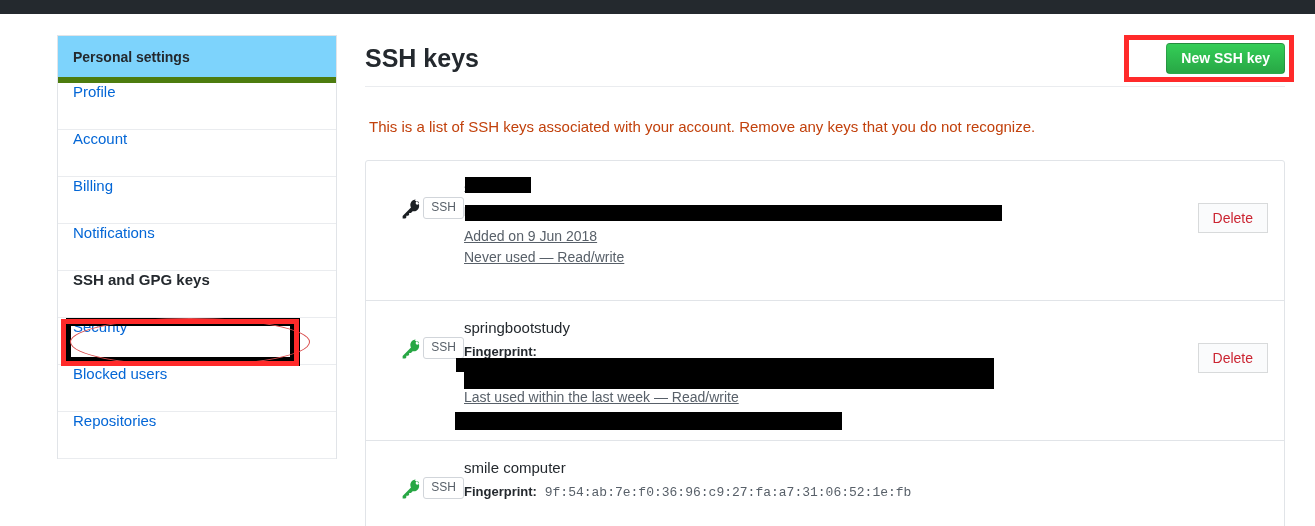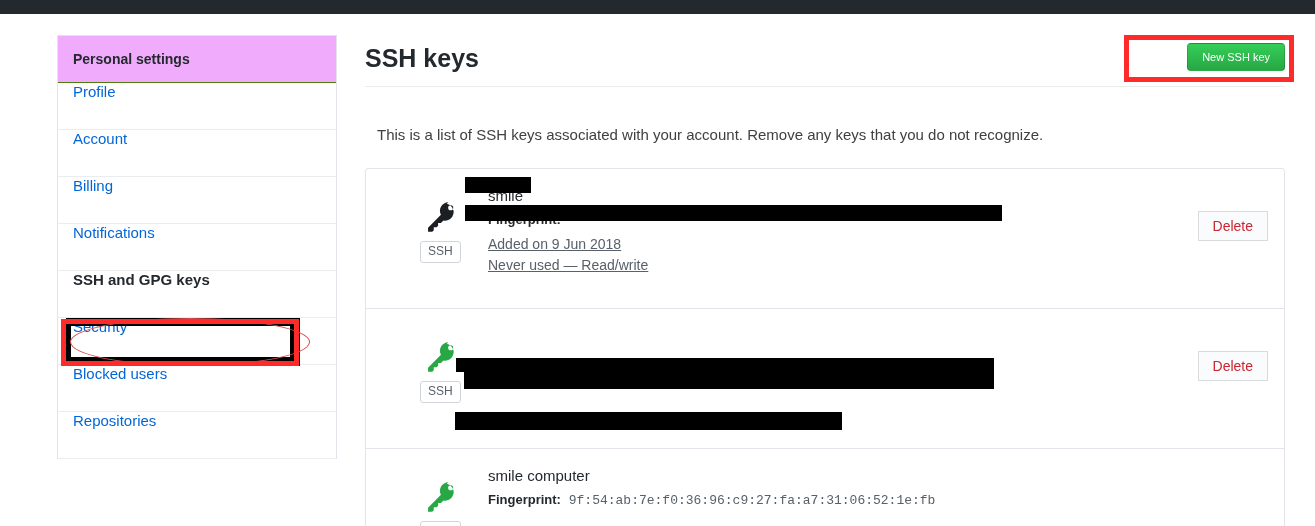--- a/index.html
+++ b/index.html
@@ -32,22 +32,22 @@
   .sidebar {
     position: absolute;
     left: 57px; top: 35px;
     width: 280px;
     border: 1px solid #e1e4e8;
     border-bottom: none;
     background: #ffffff;
   }
   .sidebar-header {
     height: 47px;
-    background: #f0abfc;
-    border-bottom: 1px solid #4d7c0f;
+    background: #7dd3fc;
+    border-bottom: 6px solid #4d7c0f;
     display: flex;
     align-items: center;
     padding-left: 15px;
     font-size: 14px;
     font-weight: bold;
     color: #24292e;
   }
   .nav-item {
     height: 47px;
     border-bottom: 1px solid #eaecef;
@@ -83,34 +83,34 @@
     color: #24292e;
     line-height: 46px;
     margin: 0;
   }
   .new-key-btn {
     position: absolute;
     right: 0; top: 8px;
     background: #28a745;
     background-image: linear-gradient(#34ce57, #28a745);
     color: #ffffff;
-    font-size: 11px;
-    font-weight: normal;
+    font-size: 14px;
+    font-weight: bold;
     border: 1px solid rgba(27,31,35,0.2);
     border-radius: 4px;
     padding: 7px 14px;
     cursor: pointer;
     line-height: 1.1;
   }
 
   .desc {
-    margin: 12px;
+    margin: 4px;
     padding-top: 27px;
     font-size: 15px;
-    color: #404040;
+    color: #c2410c;
   }
 
   
   .keys-card {
     margin-top: 25px;
     border: 1px solid #e1e4e8;
     border-radius: 3px;
     background: #ffffff;
   }
   .key-row {
@@ -120,24 +120,23 @@
     border-bottom: 1px solid #e1e4e8;
     position: relative;
     min-height: 140px;
   }
   .key-row:last-child { border-bottom: none; }
 
   .key-icon-col {
     width: 68px;
     flex: 0 0 68px;
     display: flex;
-    flex-direction: column;
+    flex-direction: row;
     align-items: flex-start;
     padding-top: 14px;
-    margin-left: 24px;
   }
   .key-glyph { width: 36px; height: 36px; display: block; margin-left: 4px; }
   .ssh-badge {
     margin-top: 6px;
     border: 1px solid #d1d5da;
     border-radius: 3px;
     font-size: 12px;
     color: #586069;
     padding: 2px 7px;
     line-height: 1.3;
@@ -257,20 +256,28 @@
         <button class="delete-btn">Delete</button>
       </div>
 
       <div class="key-row">
         <div class="key-icon-col">
           <svg class="key-glyph" viewBox="0 0 24 24">
             <path fill="#28a745" d="M16.2 2.2a5.6 5.6 0 0 0-4.9 8.3l-8.6 8.6v2.7h2.8l1-1v-1.9h1.9l1-1v-1.9h1.9l1.7-1.7a5.6 5.6 0 1 0 2.2-11.1zm1.6 5.3a1.7 1.7 0 1 1 0-3.4 1.7 1.7 0 0 1 0 3.4z"></path>
           </svg>
           <span class="ssh-badge">SSH</span>
         </div>
+        <div class="key-body">
+          <h3 class="key-title">springbootstudy</h3>
+          <p class="key-fingerprint">
+            <span class="fp-label">Fingerprint:</span>
+          </p>
+          <p class="key-meta">Added on 16 Aug 2018</p>
+          <p class="key-meta">Last used within the last week — Read/write</p>
+        </div>
         <button class="delete-btn">Delete</button>
       </div>
 
       <div class="key-row">
         <div class="key-icon-col">
           <svg class="key-glyph" viewBox="0 0 24 24">
             <path fill="#28a745" d="M16.2 2.2a5.6 5.6 0 0 0-4.9 8.3l-8.6 8.6v2.7h2.8l1-1v-1.9h1.9l1-1v-1.9h1.9l1.7-1.7a5.6 5.6 0 1 0 2.2-11.1zm1.6 5.3a1.7 1.7 0 1 1 0-3.4 1.7 1.7 0 0 1 0 3.4z"></path>
           </svg>
           <span class="ssh-badge">SSH</span>
         </div>

